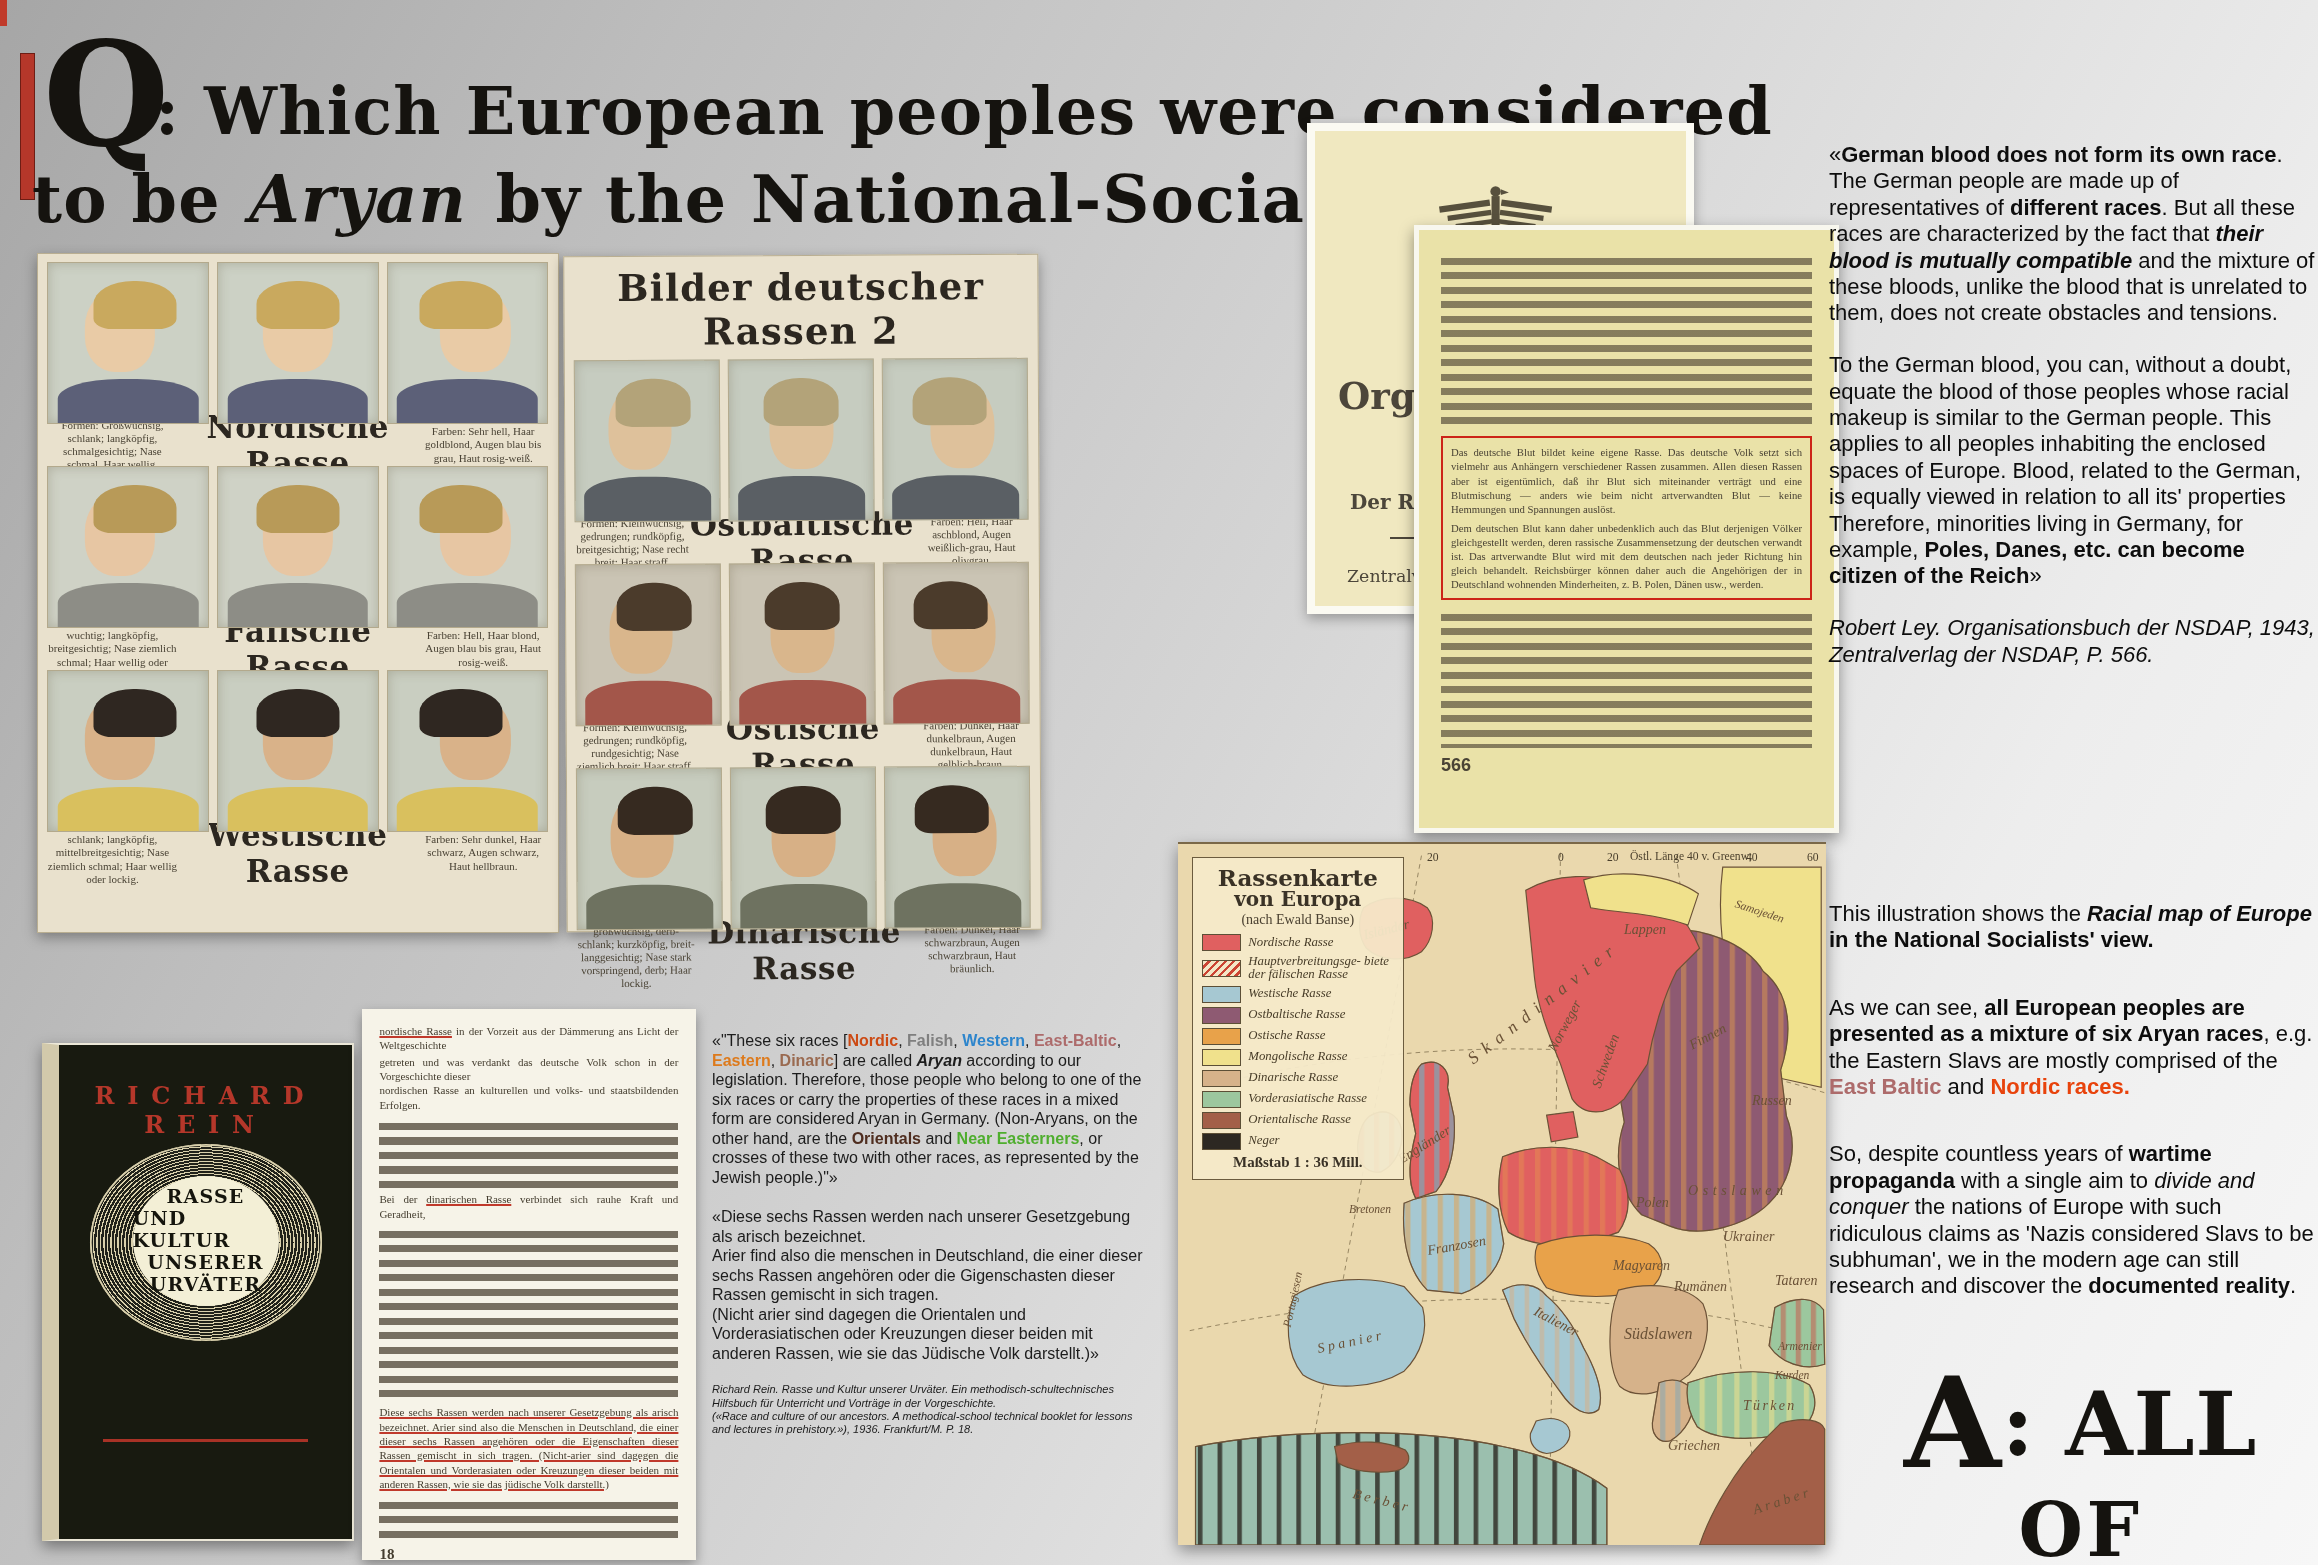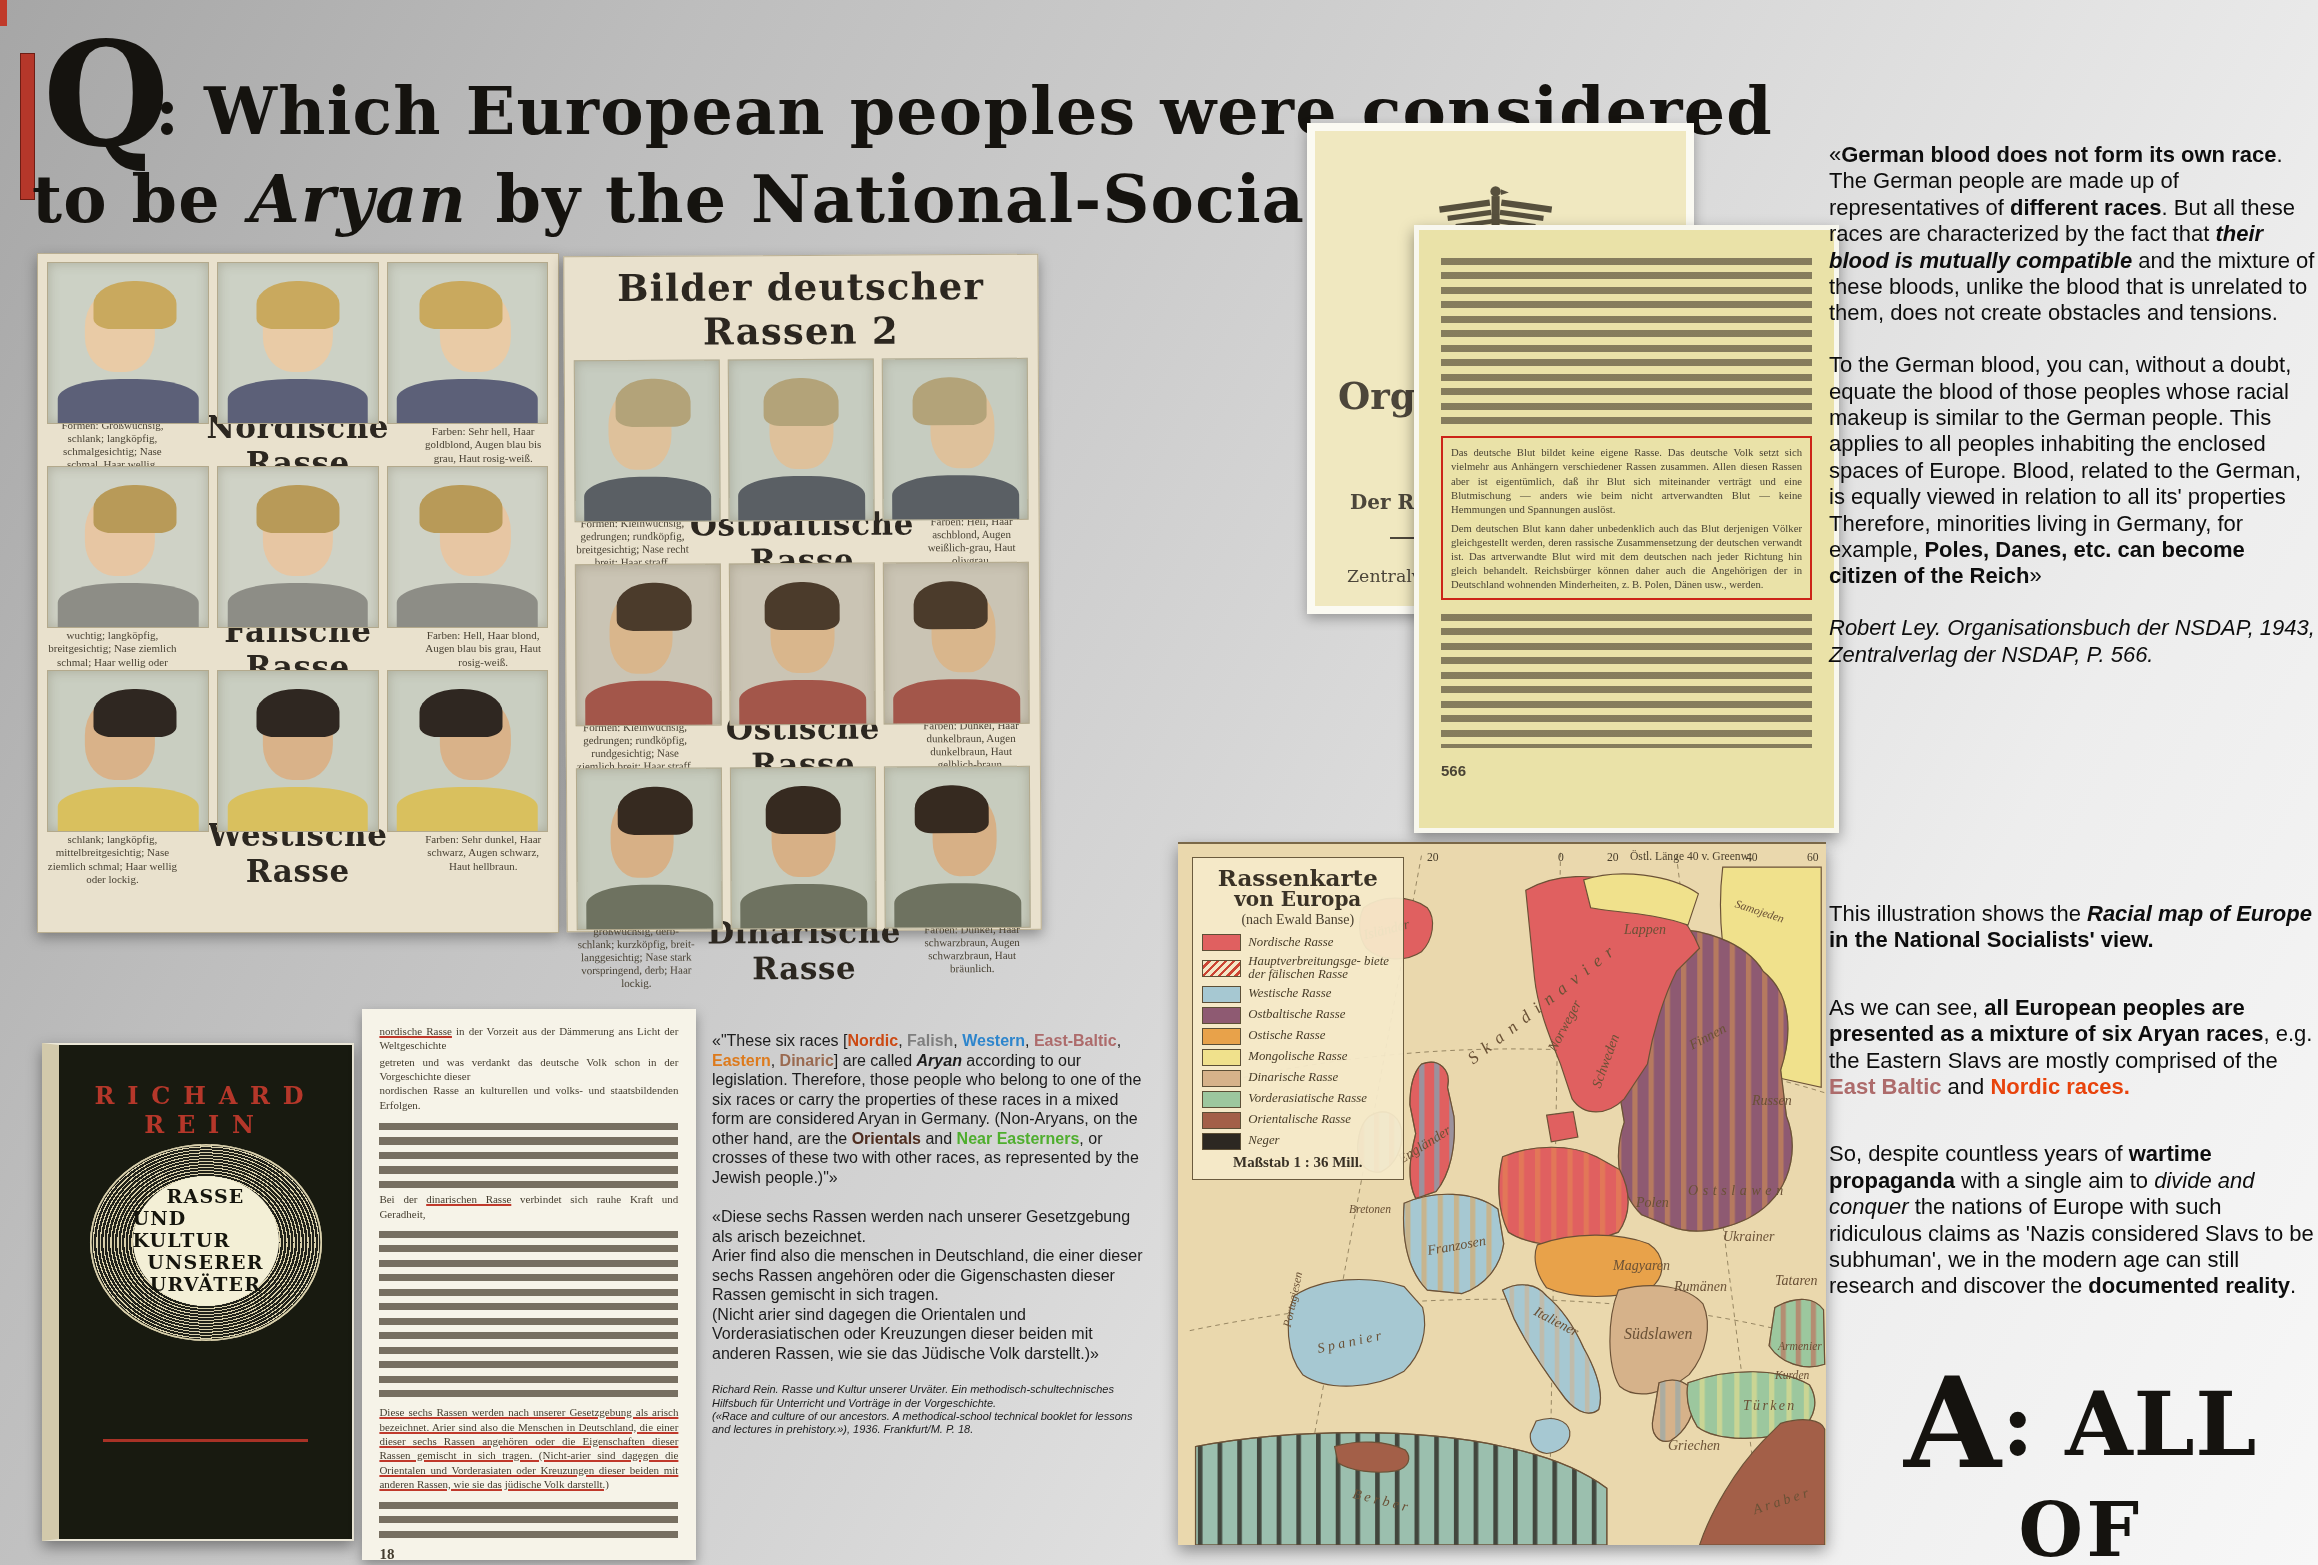--- a/index.html
+++ b/index.html
@@ -303,21 +303,21 @@
     <div class="frk" style="position:absolute;left:32px;top:435px;font-size:17.4px;font-weight:normal;">Zentralverlag</div>
   </section>
 
   <section class="abs nsdap-page" style="left:1414px;top:225px;width:371px;height:552px;">
     <div class="scanlines" style="height:174px;"></div>
     <div class="redbox">
       <p>Das deutsche Blut bildet keine eigene Rasse. Das deutsche Volk setzt sich vielmehr aus Anhängern verschiedener Rassen zusammen. Allen diesen Rassen aber ist eigentümlich, daß ihr Blut sich miteinander verträgt und eine Blutmischung — anders wie beim nicht artverwandten Blut — keine Hemmungen und Spannungen auslöst.</p>
       <p style="margin-bottom:0;">Dem deutschen Blut kann daher unbedenklich auch das Blut derjenigen Völker gleichgestellt werden, deren rassische Zusammensetzung der deutschen verwandt ist. Das artverwandte Blut wird mit dem deutschen nach jeder Richtung hin gleich behandelt. Reichsbürger können daher auch die Angehörigen der in Deutschland wohnenden Minderheiten, z. B. Polen, Dänen usw., werden.</p>
     </div>
     <div class="scanlines" style="height:139px;"></div>
-    <div class="pageno" style="margin-top:14px;font-size:15px;color:#4a4335;">566</div>
+    <div class="pageno" style="margin-top:7px;font-size:18px;color:#4a4335;">566</div>
   </section>
 
   <section class="abs rightcol" style="left:1829px;top:142px;width:490px;">
     <p style="margin:0;"><span>«</span><span style="font-weight: bold;">German blood does not form its own race</span><span>. The German people are made up of representatives of </span><span style="font-weight: bold;">different races</span><span>. But all these races are characterized by the fact that </span><span style="font-weight: bold; font-style: italic;">their blood is mutually compatible</span><span> and the mixture of these bloods, unlike the blood that is unrelated to them, does not create obstacles and tensions.</span></p>
     <p style="margin:0;"><span>To the German blood, you can, without a doubt, equate the blood of those peoples whose racial makeup is similar to the German people. This applies to all peoples inhabiting the enclosed spaces of Europe. Blood, related to the German, is equally viewed in relation to all its' properties Therefore, minorities living in Germany, for example, </span><span style="font-weight: bold;">Poles, Danes, etc. can become citizen of the Reich</span><span>»</span></p>
     <p class="attr" style="margin:0;">Robert Ley. Organisationsbuch der NSDAP, 1943, Zentralverlag der NSDAP, P. 566.</p>
   </section>
 
   <section class="abs map" style="left:1178px;top:842px;width:648px;height:701px;">
     <svg width="648" height="701" viewBox="0 0 1118 1210">

